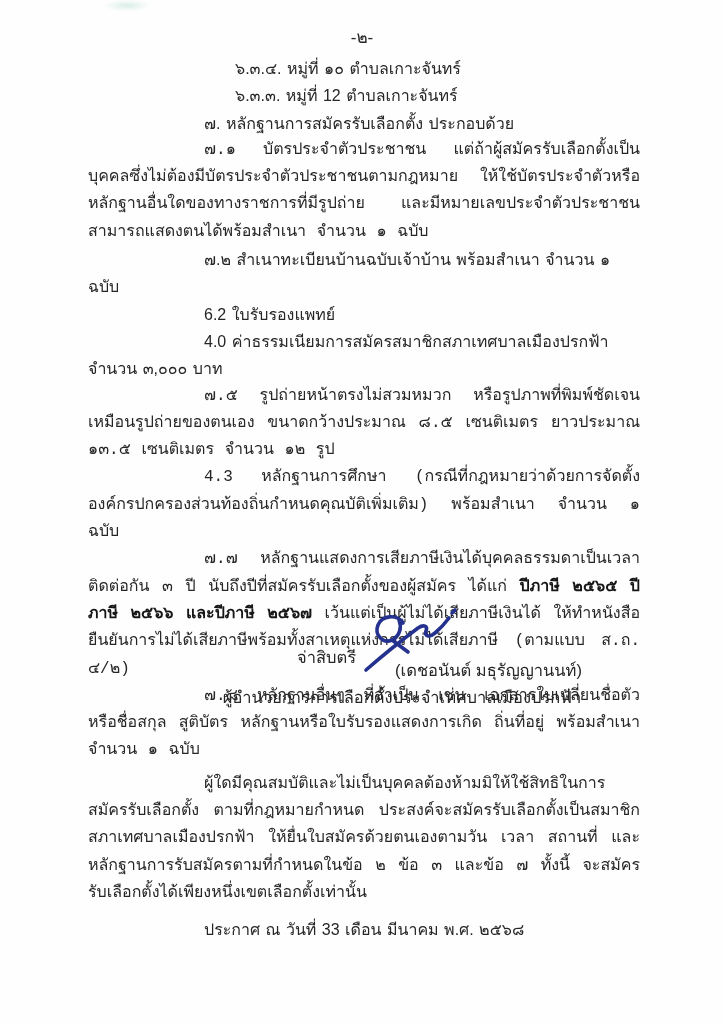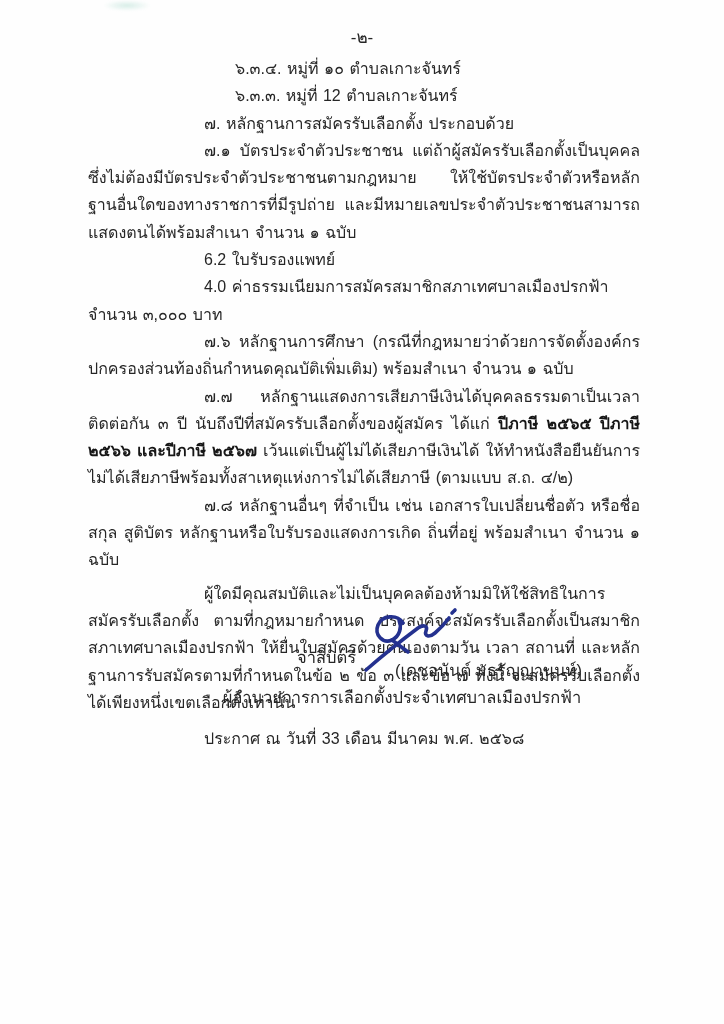--- a/index.html
+++ b/index.html
@@ -36,21 +36,21 @@
     margin: 6px 84px 0 88px; 
     font-size: 16px;
     line-height: 27.3px;
     word-spacing: 1px;
   }
   .content p {
     margin: 0;
   }
   .indent-lg { text-indent: 147px; }  
   .indent-md { text-indent: 116px; }  
-  .just { text-align: justify; }
+  .just { text-align: justify; font-family: Liberation Mono, monospace; }
   .gap-sm { margin-top: 6px !important; }
   .gap-md { margin-top: 9px !important; }
   strong { font-weight: bold; color: #161616; }
 
   .sig-block {
     position: absolute;
     top: 604px;
     left: 0;
     width: 634px;
     height: 130px;
@@ -90,23 +90,25 @@
 
   <div class="scan-smudge"></div>
 
   <div class="page-number">-๒-</div>
 
   <div class="content">
     <p class="indent-lg">๖.๓.๔. หมู่ที่ ๑๐ ตำบลเกาะจันทร์</p>
     <p class="indent-lg">๖.๓.๓. หมู่ที่ 12 ตำบลเกาะจันทร์</p>
     <p class="indent-md">๗. หลักฐานการสมัครรับเลือกตั้ง ประกอบด้วย</p>
     <p class="indent-md just">๗.๑ บัตรประจำตัวประชาชน แต่ถ้าผู้สมัครรับเลือกตั้งเป็นบุคคลซึ่งไม่ต้องมีบัตรประจำตัวประชาชนตามกฎหมาย ให้ใช้บัตรประจำตัวหรือหลักฐานอื่นใดของทางราชการที่มีรูปถ่าย และมีหมายเลขประจำตัวประชาชนสามารถแสดงตนได้พร้อมสำเนา จำนวน ๑ ฉบับ</p>
+    <p class="indent-md">๗.๒ สำเนาทะเบียนบ้านฉบับเจ้าบ้าน พร้อมสำเนา จำนวน ๑ ฉบับ</p>
     <p class="indent-md">6.2 ใบรับรองแพทย์</p>
     <p class="indent-md">4.0 ค่าธรรมเนียมการสมัครสมาชิกสภาเทศบาลเมืองปรกฟ้า จำนวน ๓,๐๐๐ บาท</p>
-    <p class="indent-md just">๗.๖  หลักฐานการศึกษา (กรณีที่กฎหมายว่าด้วยการจัดตั้งองค์กรปกครองส่วนท้องถิ่นกำหนดคุณบัติเพิ่มเติม) พร้อมสำเนา  จำนวน ๑ ฉบับ</p>
+    <p class="indent-md just">๗.๕ รูปถ่ายหน้าตรงไม่สวมหมวก หรือรูปภาพที่พิมพ์ชัดเจนเหมือนรูปถ่ายของตนเอง ขนาดกว้างประมาณ ๘.๕ เซนติเมตร ยาวประมาณ ๑๓.๕ เซนติเมตร  จำนวน ๑๒ รูป</p>
+    <p class="indent-md just">4.3  หลักฐานการศึกษา (กรณีที่กฎหมายว่าด้วยการจัดตั้งองค์กรปกครองส่วนท้องถิ่นกำหนดคุณบัติเพิ่มเติม) พร้อมสำเนา  จำนวน ๑ ฉบับ</p>
     <p class="indent-md just">
       <span>๗.๗  หลักฐานแสดงการเสียภาษีเงินได้บุคคลธรรมดาเป็นเวลาติดต่อกัน ๓ ปี นับถึงปีที่สมัครรับเลือกตั้งของผู้สมัคร ได้แก่ </span><strong>ปีภาษี ๒๕๖๕ ปีภาษี ๒๕๖๖ และปีภาษี ๒๕๖๗</strong><span> เว้นแต่เป็นผู้ไม่ได้เสียภาษีเงินได้ ให้ทำหนังสือยืนยันการไม่ได้เสียภาษีพร้อมทั้งสาเหตุแห่งการไม่ได้เสียภาษี (ตามแบบ ส.ถ. ๔/๒)</span>
     </p>
     <p class="indent-md just">๗.๘  หลักฐานอื่นๆ ที่จำเป็น เช่น เอกสารใบเปลี่ยนชื่อตัว หรือชื่อสกุล สูติบัตร หลักฐานหรือใบรับรองแสดงการเกิด ถิ่นที่อยู่ พร้อมสำเนา จำนวน ๑ ฉบับ</p>
     <p class="indent-md just gap-sm">ผู้ใดมีคุณสมบัติและไม่เป็นบุคคลต้องห้ามมิให้ใช้สิทธิในการสมัครรับเลือกตั้ง ตามที่กฎหมายกำหนด ประสงค์จะสมัครรับเลือกตั้งเป็นสมาชิกสภาเทศบาลเมืองปรกฟ้า ให้ยื่นใบสมัครด้วยตนเองตามวัน เวลา สถานที่ และหลักฐานการรับสมัครตามที่กำหนดในข้อ ๒ ข้อ ๓ และข้อ ๗ ทั้งนี้ จะสมัครรับเลือกตั้งได้เพียงหนึ่งเขตเลือกตั้งเท่านั้น</p>
     <p class="indent-md gap-md">ประกาศ ณ วันที่   33   เดือน มีนาคม พ.ศ. ๒๕๖๘</p>
   </div>
 
   <div class="sig-block">
     <svg class="sig-ink" viewBox="0 0 112 72" xmlns="http://www.w3.org/2000/svg">

